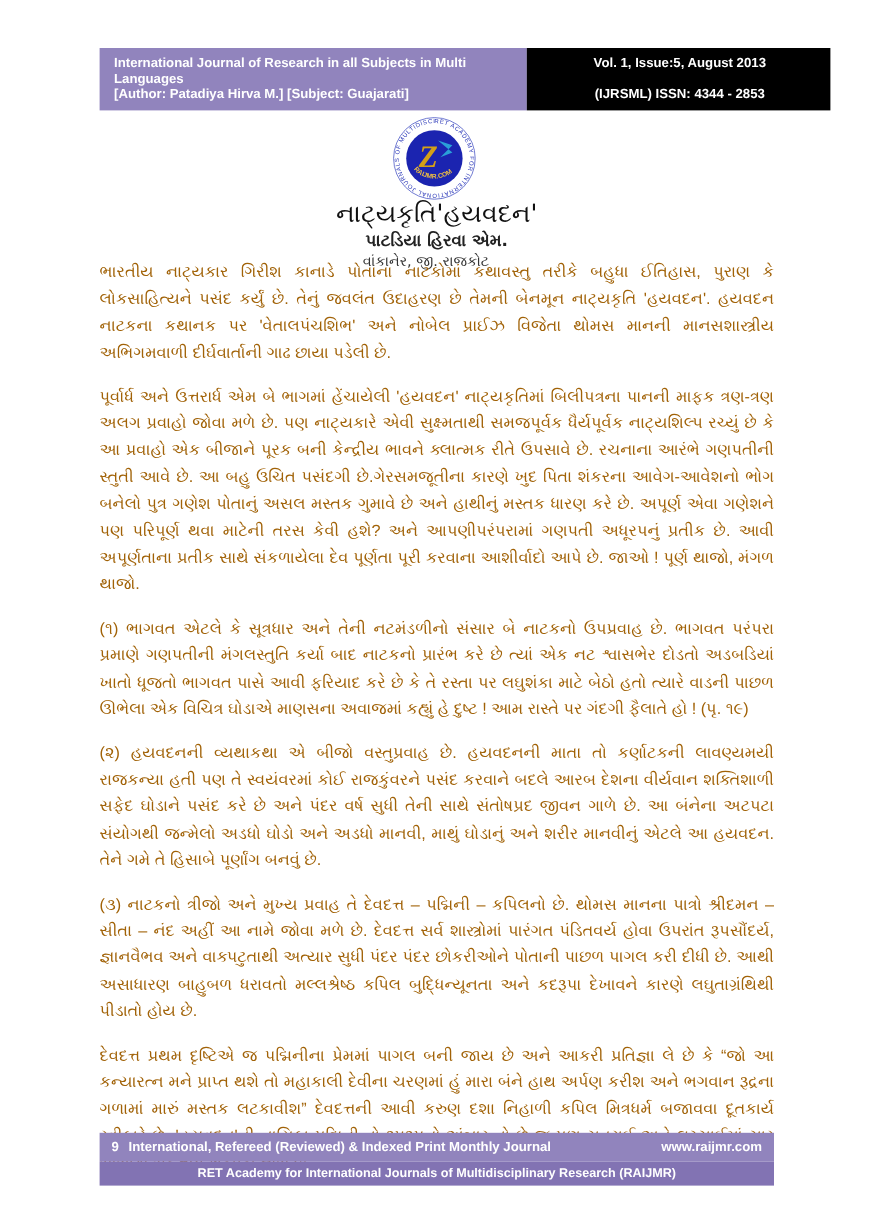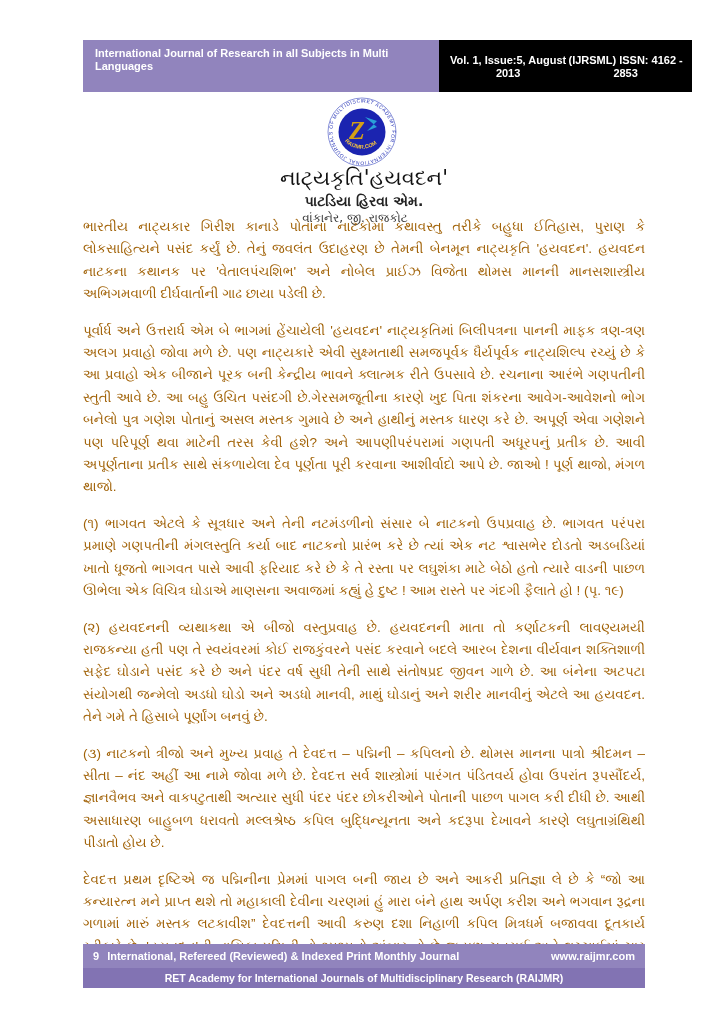--- a/index.html
+++ b/index.html
@@ -25,21 +25,21 @@
     color: #ffffff;
     padding: 7px 10px 6px 12px;
     display: flex; flex-direction: column; justify-content: space-between;
     font-size: 11px; font-weight: bold; line-height: 13px;
   }
   .header-right {
     background: #000000;
     flex: 1; height: 100%;
     color: #ffffff;
     padding: 7px 8px 6px 10px;
-    display: flex; justify-content: space-between;
+    display: flex; flex-direction: column; justify-content: space-between;
     align-items: center; text-align: center;
     font-size: 11px; font-weight: bold; line-height: 13px;
   }
 
   
   .logo-wrap {
     position: absolute; left: 327px; top: 97px;
     width: 70px; height: 70px;
   }
 
@@ -93,24 +93,25 @@
   }
 </style>
 </head>
 <body>
 
 <div class="page">
 
   <div class="header-banner">
     <div class="header-left">
       <span>International Journal of Research in all Subjects in Multi Languages</span>
+      <span>[Author: Patadiya Hirva M.] [Subject: Guajarati]</span>
     </div>
     <div class="header-right">
       <span>Vol. 1, Issue:5, August  2013</span>
-      <span>(IJRSML)  ISSN: 4162 - 2853</span>
+      <span>(IJRSML)  ISSN: 4344 - 2853</span>
     </div>
   </div>
 
   <div class="logo-wrap">
     <svg width="70" height="70" viewBox="0 0 70 70">
       <defs>
         <path id="ringPath" d="M 35,5.5 A 29.5,29.5 0 1 1 34.99,5.5"></path>
         <path id="comPath" d="M 18,44 A 19,14 0 0 0 52,44"></path>
       </defs>
       <circle cx="35" cy="35" r="34" fill="#ffffff" stroke="#3a49c0" stroke-width="0.6"></circle>

